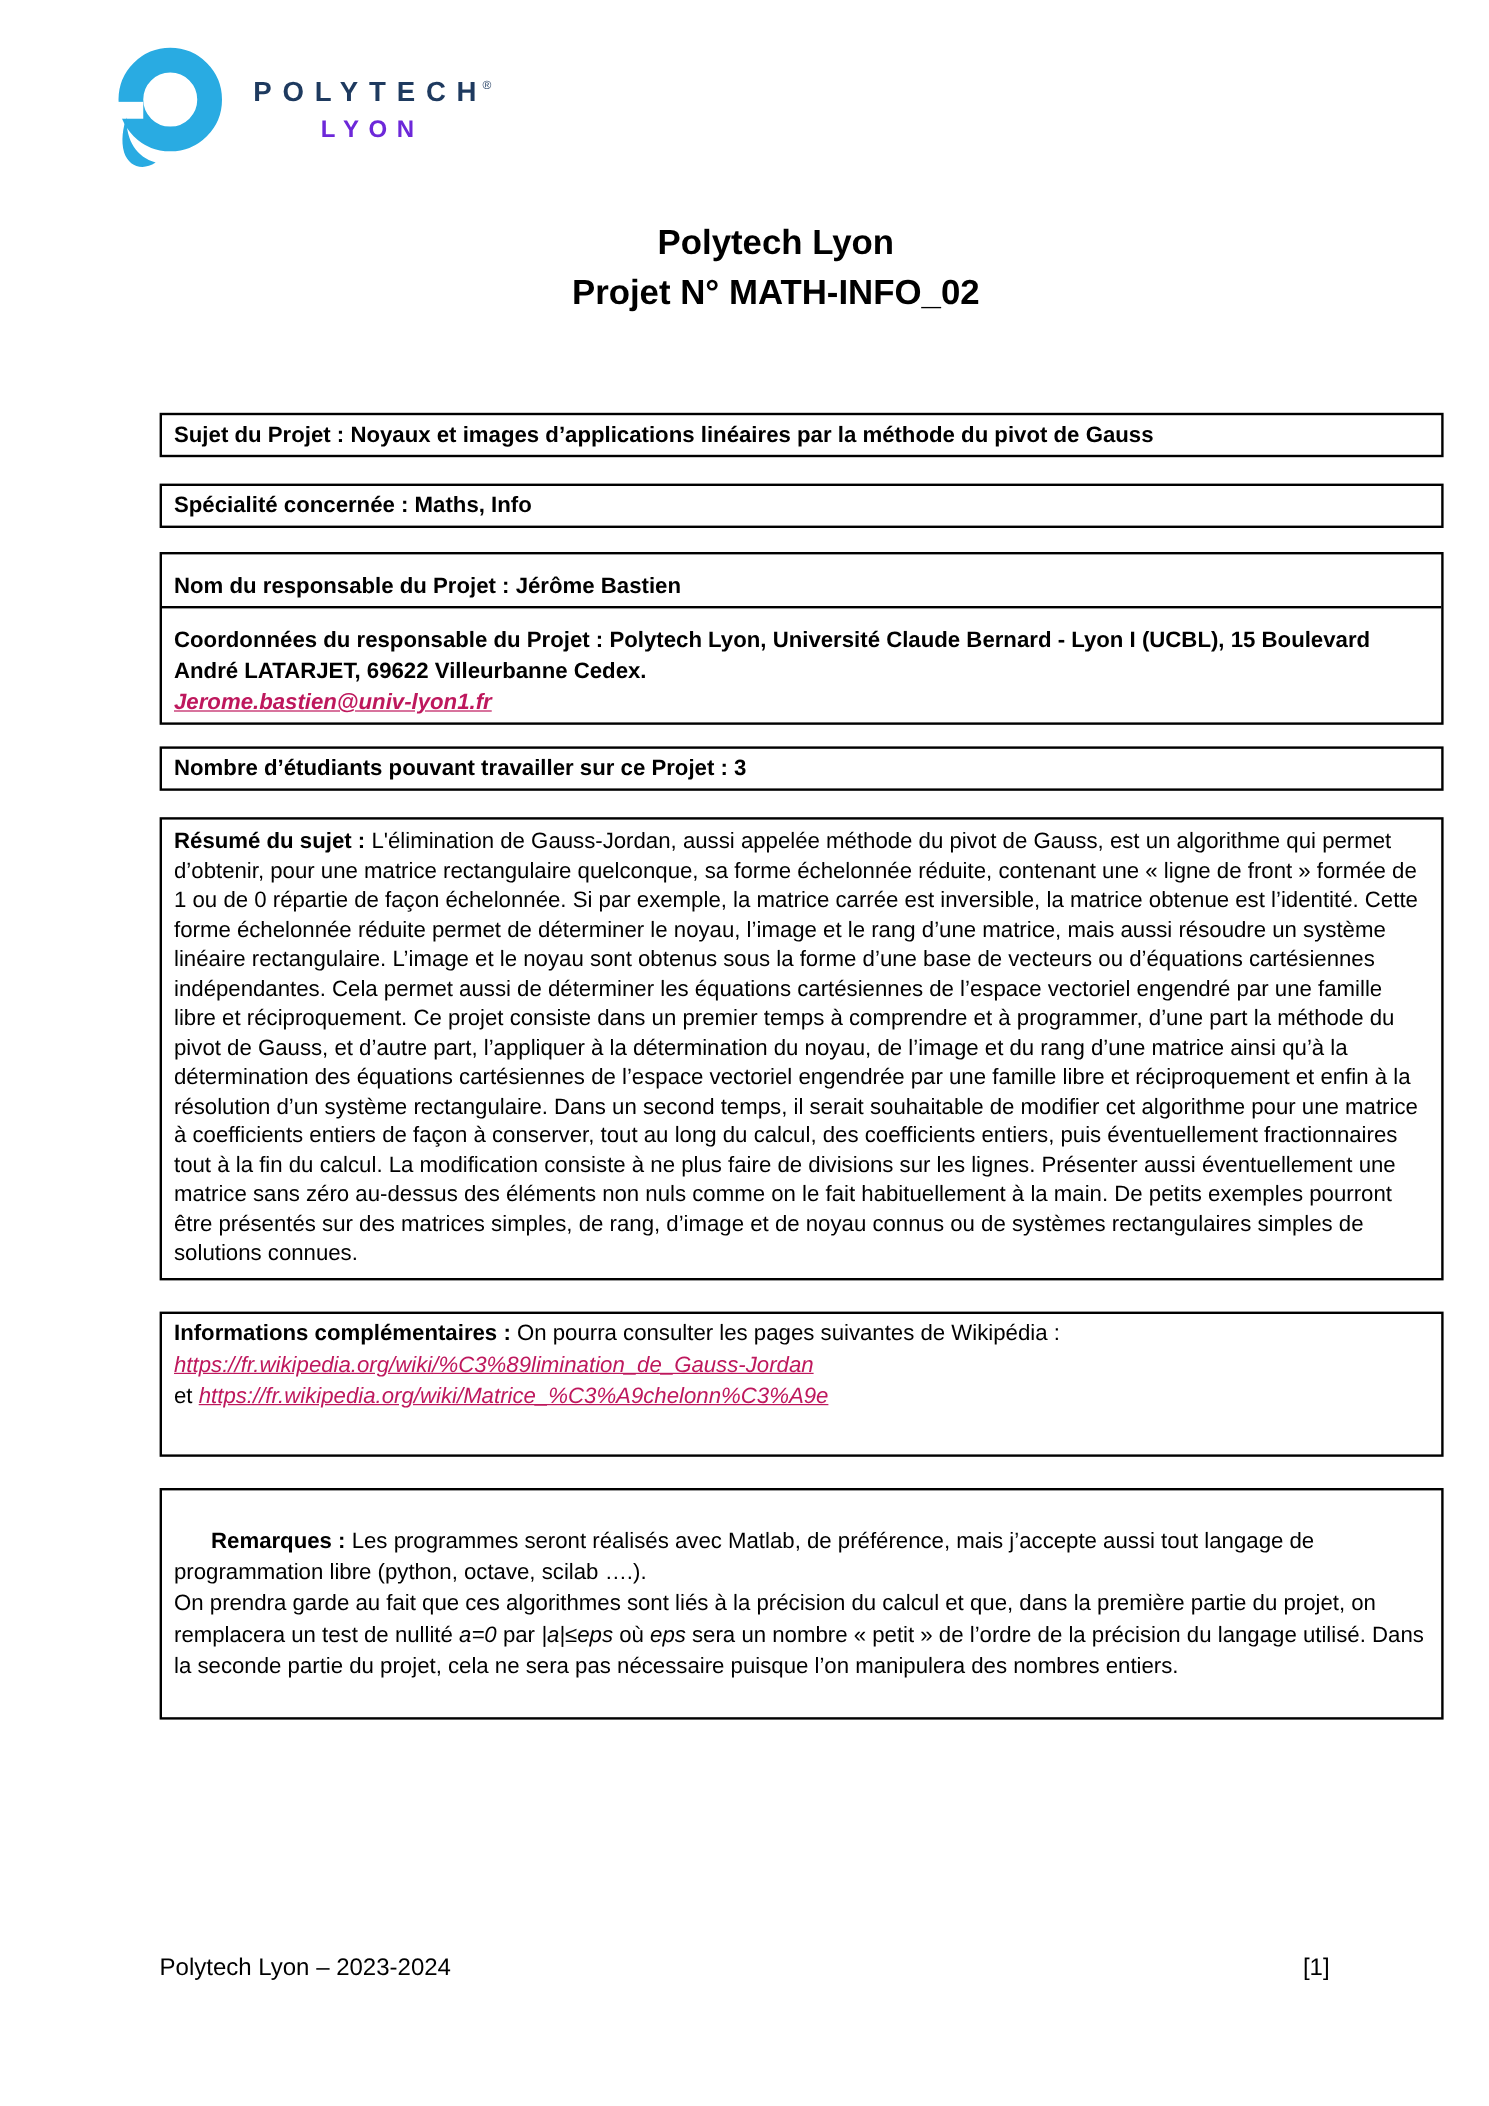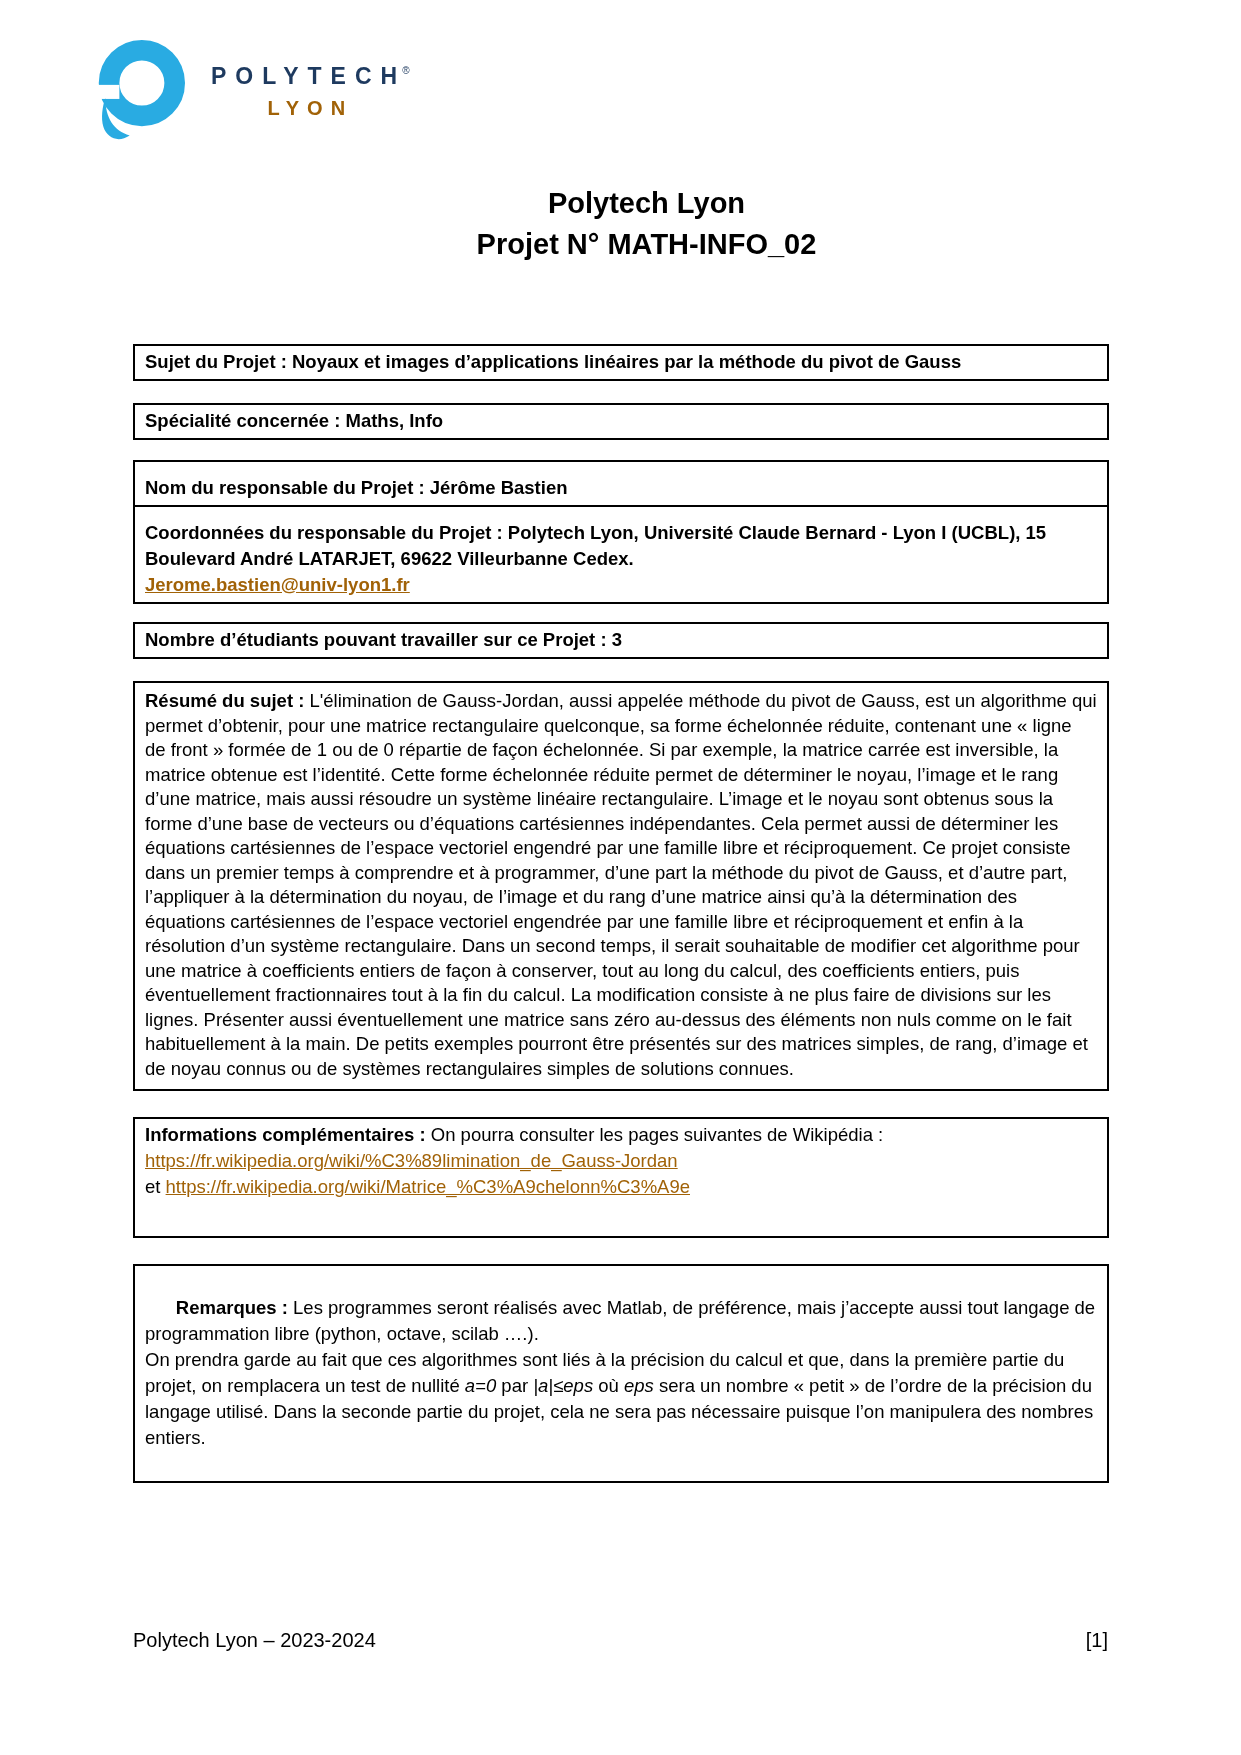--- a/index.html
+++ b/index.html
@@ -7,39 +7,39 @@
     width:1241px; height:1755px; position:relative;
     background:#ffffff; color:#000000;
     font-family:"Liberation Sans", sans-serif;
   }
   
   .logo-row { position:absolute; left:95px; top:38px; display:flex; align-items:center; }
   .logo-icon svg { width:90px; height:105px; display:block; }
   .brand-block { margin-left:26px; margin-top:2px;text-align:center; }
   .brand-name { font-size:23px; font-weight:bold; color:#1e3a5f; letter-spacing:9px; }
   .brand-reg  { font-size:10px; color:#1e3a5f; vertical-align:10px; letter-spacing:0; margin-left:-4px; }
-  .brand-city { font-size:20px; font-weight:bold; color:#a16207; letter-spacing:8px; margin-top:7px; }
+  .brand-city { font-size:20px; font-weight:bold; color:#6d28d9; letter-spacing:8px; margin-top:7px; }
   
   .titles { position:absolute; top:183px; left:0; width:100%;
             text-align:center; font-weight:bold; font-size:29px; line-height:41px;margin-left:26px; }
   
-  .content { position:absolute; left:133px; top:344px; width:976px; }
+  .content { position:absolute; left:133px; top:344px; width:1070px; }
   .box { border:2px solid #000; padding:3px 10px 4px 10px;
          font-size:18.5px; line-height:26px; }
   .bold { font-weight:bold; }
   .mt22 { margin-top:22px; } .mt20 { margin-top:20px; }
   .mt18 { margin-top:18px; } .mt26 { margin-top:26px; }
   .split-box { border:2px solid #000; padding:0; }
   .split-box .row { padding:13px 10px 4px 10px; font-weight:bold; font-size:18.5px; line-height:26px; }
   .split-box .row + .row { border-top:2px solid #000; }
   .resume-box { font-size:18.5px; line-height:24.5px; padding:6px 10px 8px 10px; }
   .infos-box  { padding-bottom:36px; }
   .remarques-box { line-height:26px; }
   .prewrap { white-space:pre-wrap; }
-  a.link { color:#a16207; text-decoration:underline; cursor:pointer; }
+  a.link { color:#be185d; text-decoration:underline; cursor:pointer;font-style:italic; }
   a.link.bold-link { font-weight:bold; }
   .ital { font-style:italic;text-align:right; }
   
   .footer { position:absolute; left:133px; right:133px; top:1627px;
             display:flex; justify-content:space-between;
             font-size:20px; line-height:26px;gap:21px; }
 </style>
 </head>
 <body>
 

